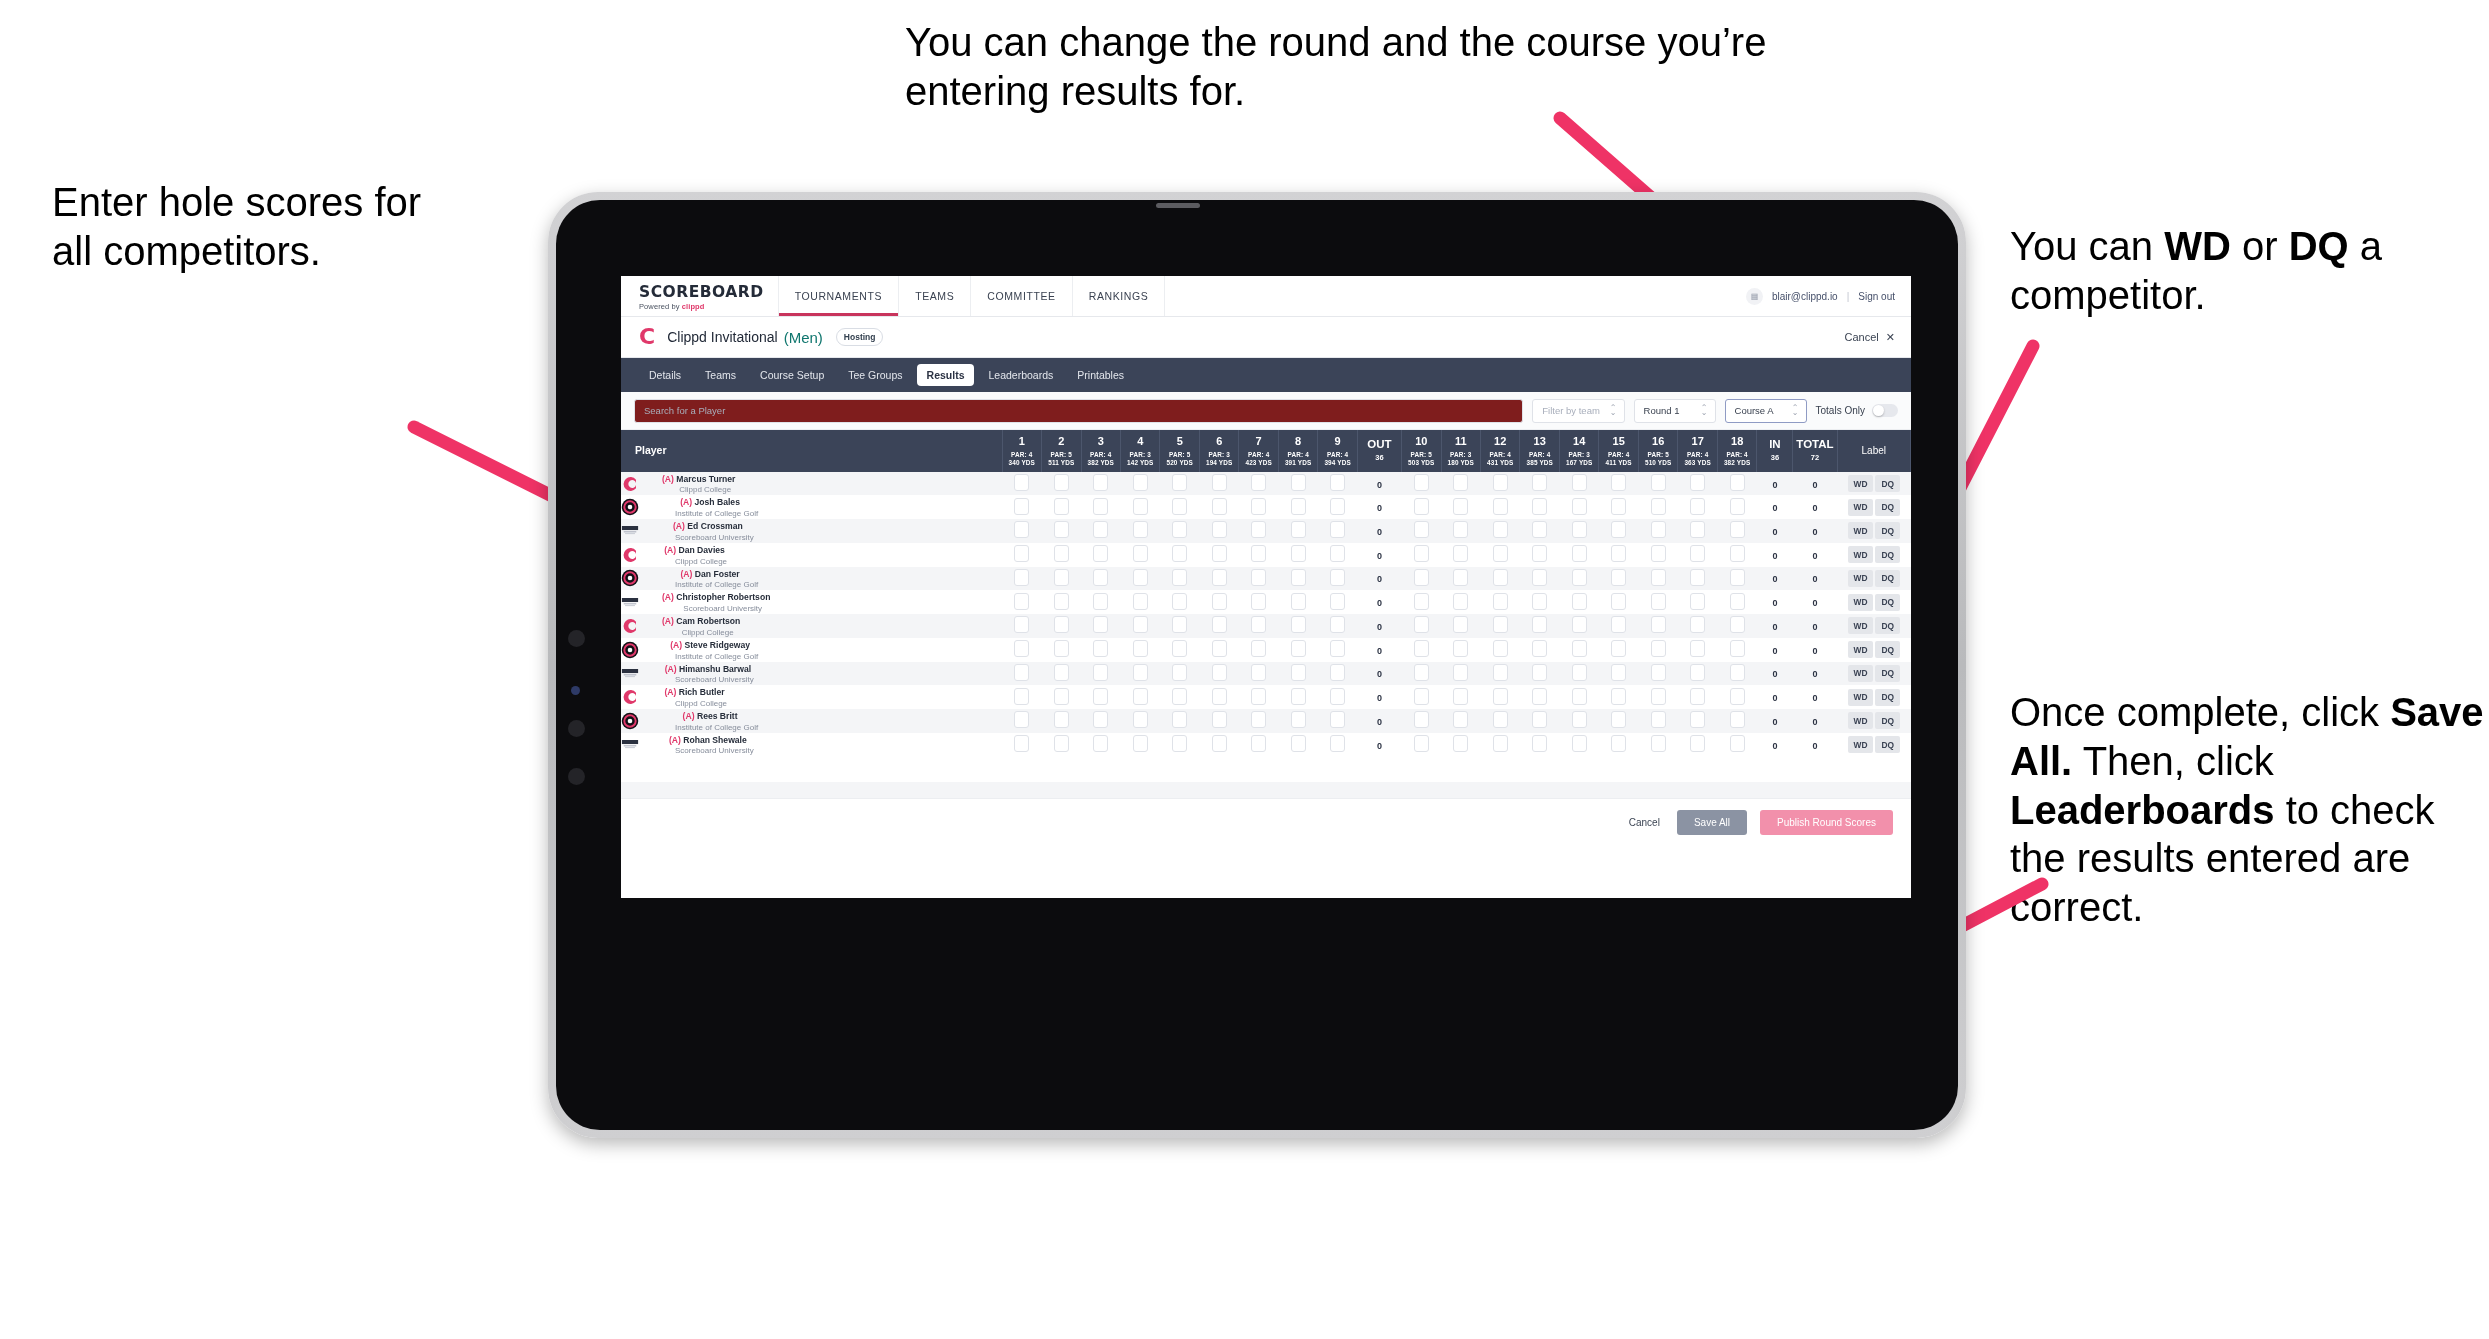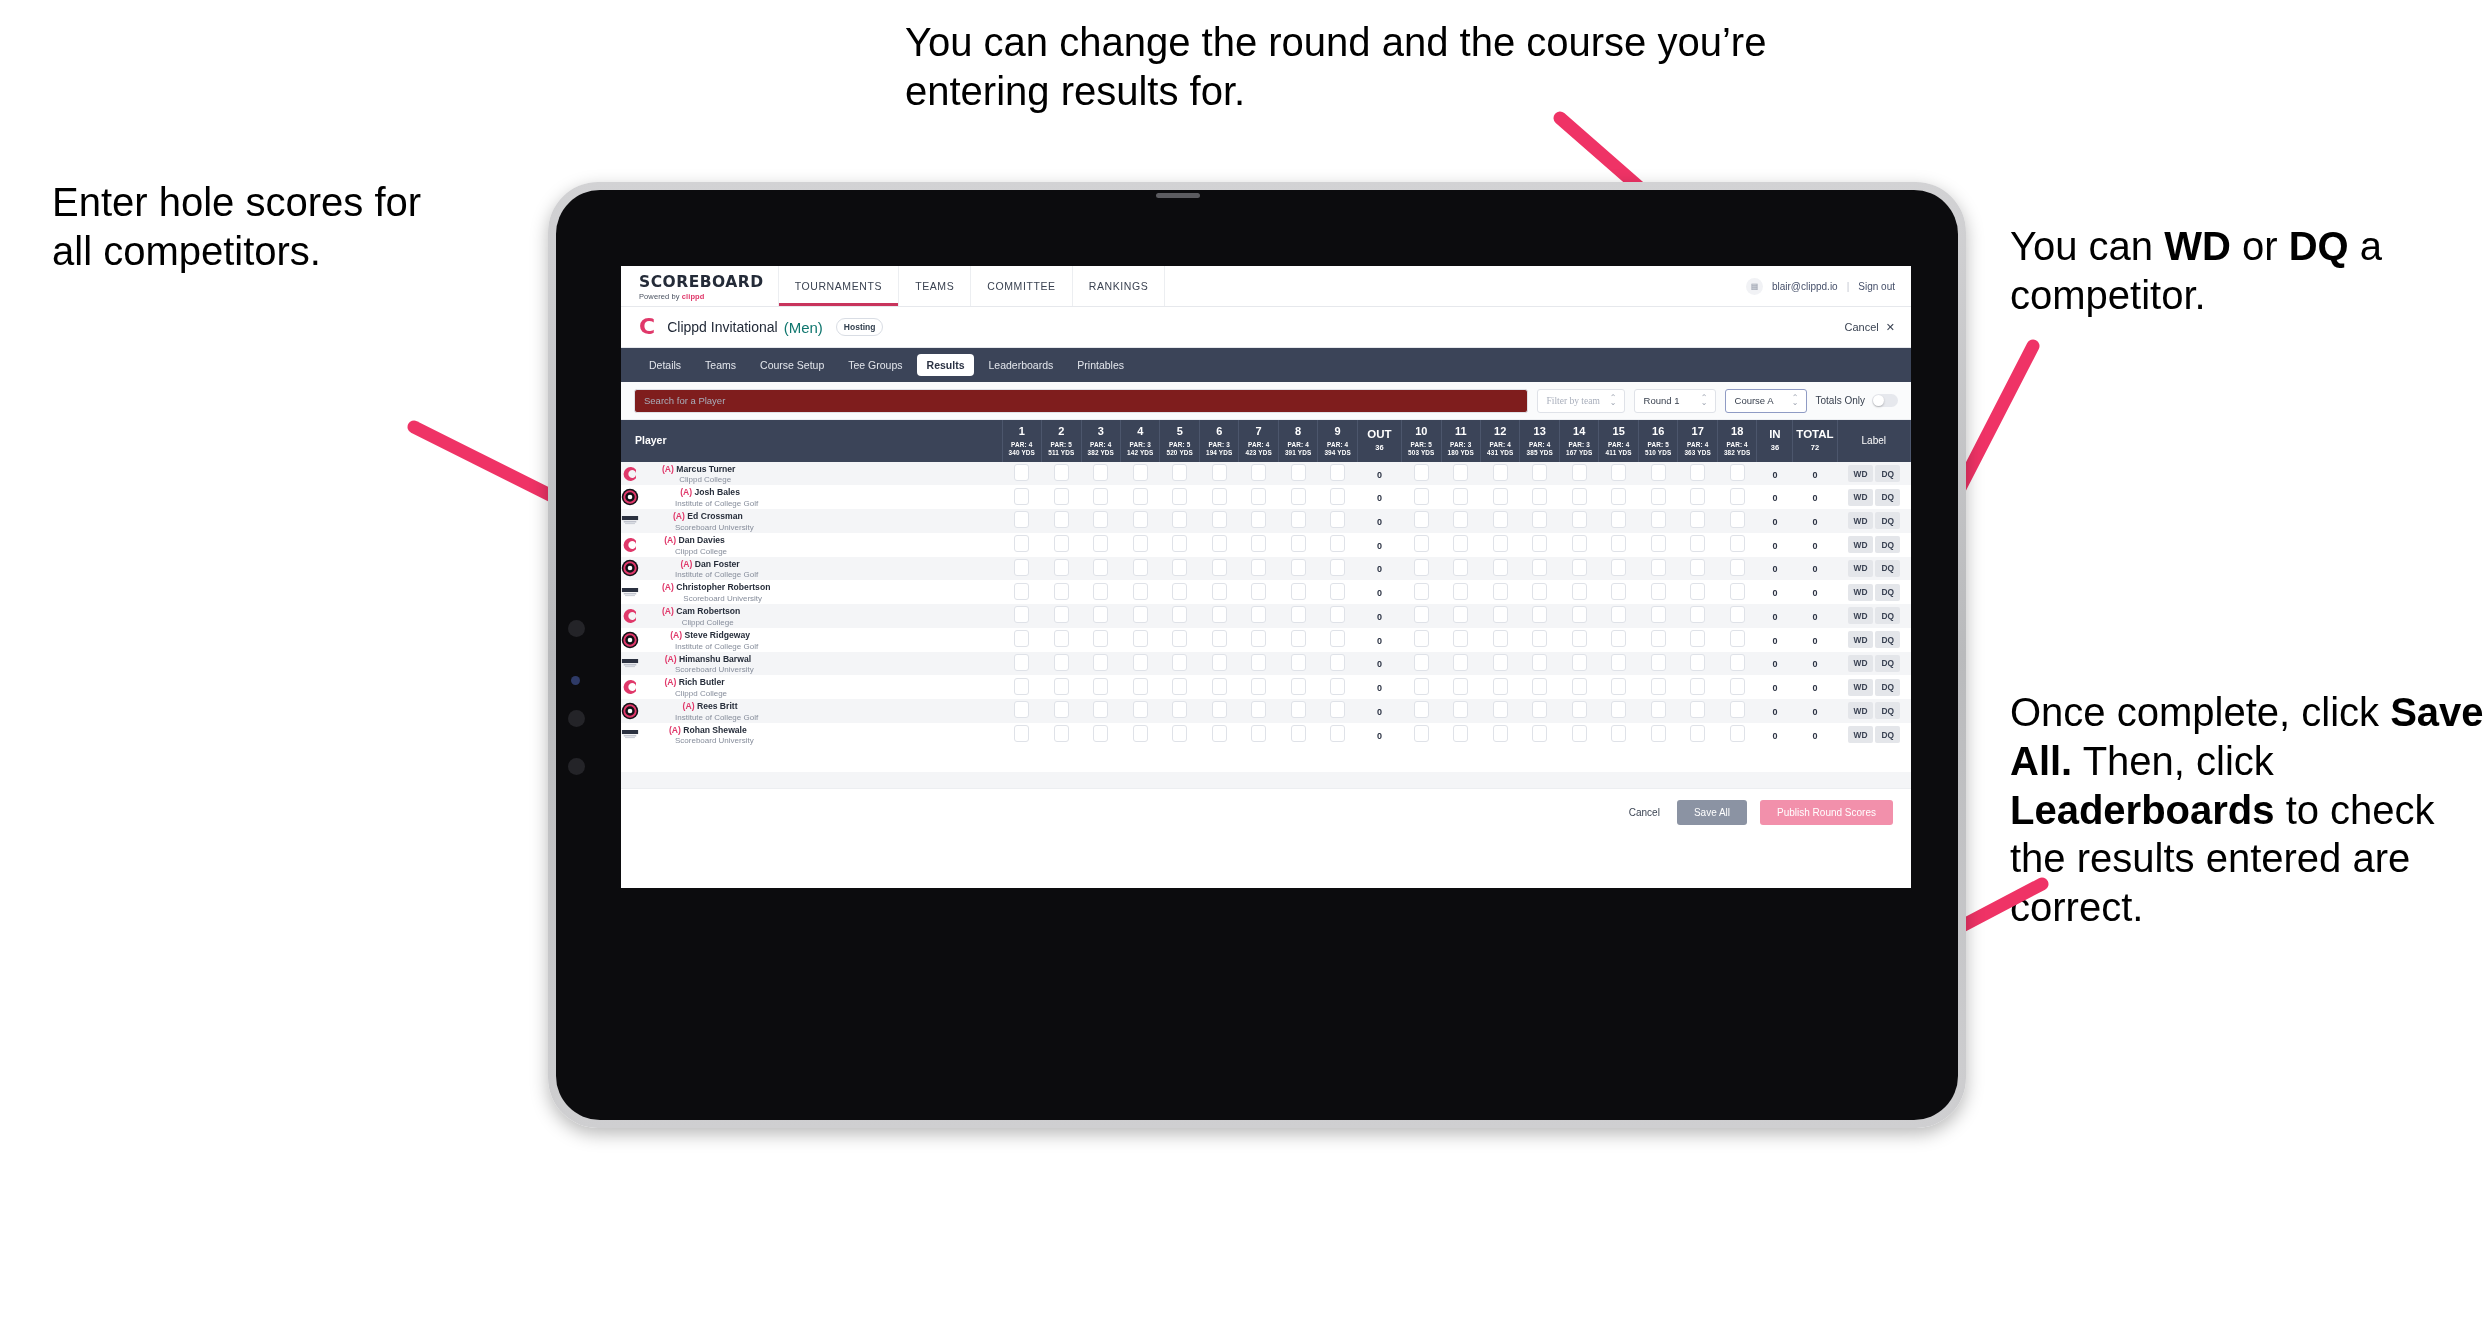--- a/index.html
+++ b/index.html
@@ -26,21 +26,21 @@
   #annot-left  { left: 52px;   top: 178px; width: 400px; }
   #annot-right-top { left: 2010px; top: 222px; width: 470px; }
   #annot-right-bot { left: 2010px; top: 688px; width: 490px; }
 
   
   .arrow { position: absolute; pointer-events: none; }
 
   
   #tablet {
     position: absolute;
-    left: 548px; top: 182px;
+    left: 548px; top: 192px;
     width: 1418px; height: 946px;
     background: linear-gradient(180deg,#d2d2d4 0%, #b9babc 50%, #cfcfd1 100%);
     border-radius: 50px;
     padding: 8px;
     box-shadow: 0 6px 18px rgba(0,0,0,.28);
   }
   #tablet-inner {
     position: relative;
     width: 100%; height: 100%;
     background: #0c0c0e;
@@ -131,21 +131,21 @@
   .search {
     flex: 1; height: 24px; background: #7f1d1d; border: 1px solid #dfe2e8; border-radius: 3px;
     display: flex; align-items: center; padding: 0 9px;
     font-size: 9.5px; color: #a8aebb;
   }
   .selbox {
     height: 24px; min-width: 82px; background: #fff; border: 1px solid #dfe2e8; border-radius: 3px;
     display: flex; align-items: center; justify-content: space-between;
     padding: 0 7px 0 9px; font-size: 9.5px; color: #39414f; cursor: pointer; gap: 10px;
   }
-  .selbox.ghost { color: #a8aebb; font-family: Liberation Serif, serif; }
+  .selbox.ghost { color: #a8aebb; }
   .selbox.focus { border-color: #8f9bc4; }
   .spin { display: flex; flex-direction: column; line-height: .52; font-size: 8px; color: #9aa1ae; }
   .toggle-wrap { display: flex; align-items: center; gap: 7px; }
   .toggle-lbl { font-size: 10px; color: #39414f; }
   .toggle {
     width: 26px; height: 13px; border-radius: 8px; background: #e6e8ed; position: relative;
     cursor: pointer;
   }
   .toggle:after {
     content:''; position: absolute; top: 1px; left: 1px; width: 11px; height: 11px;

